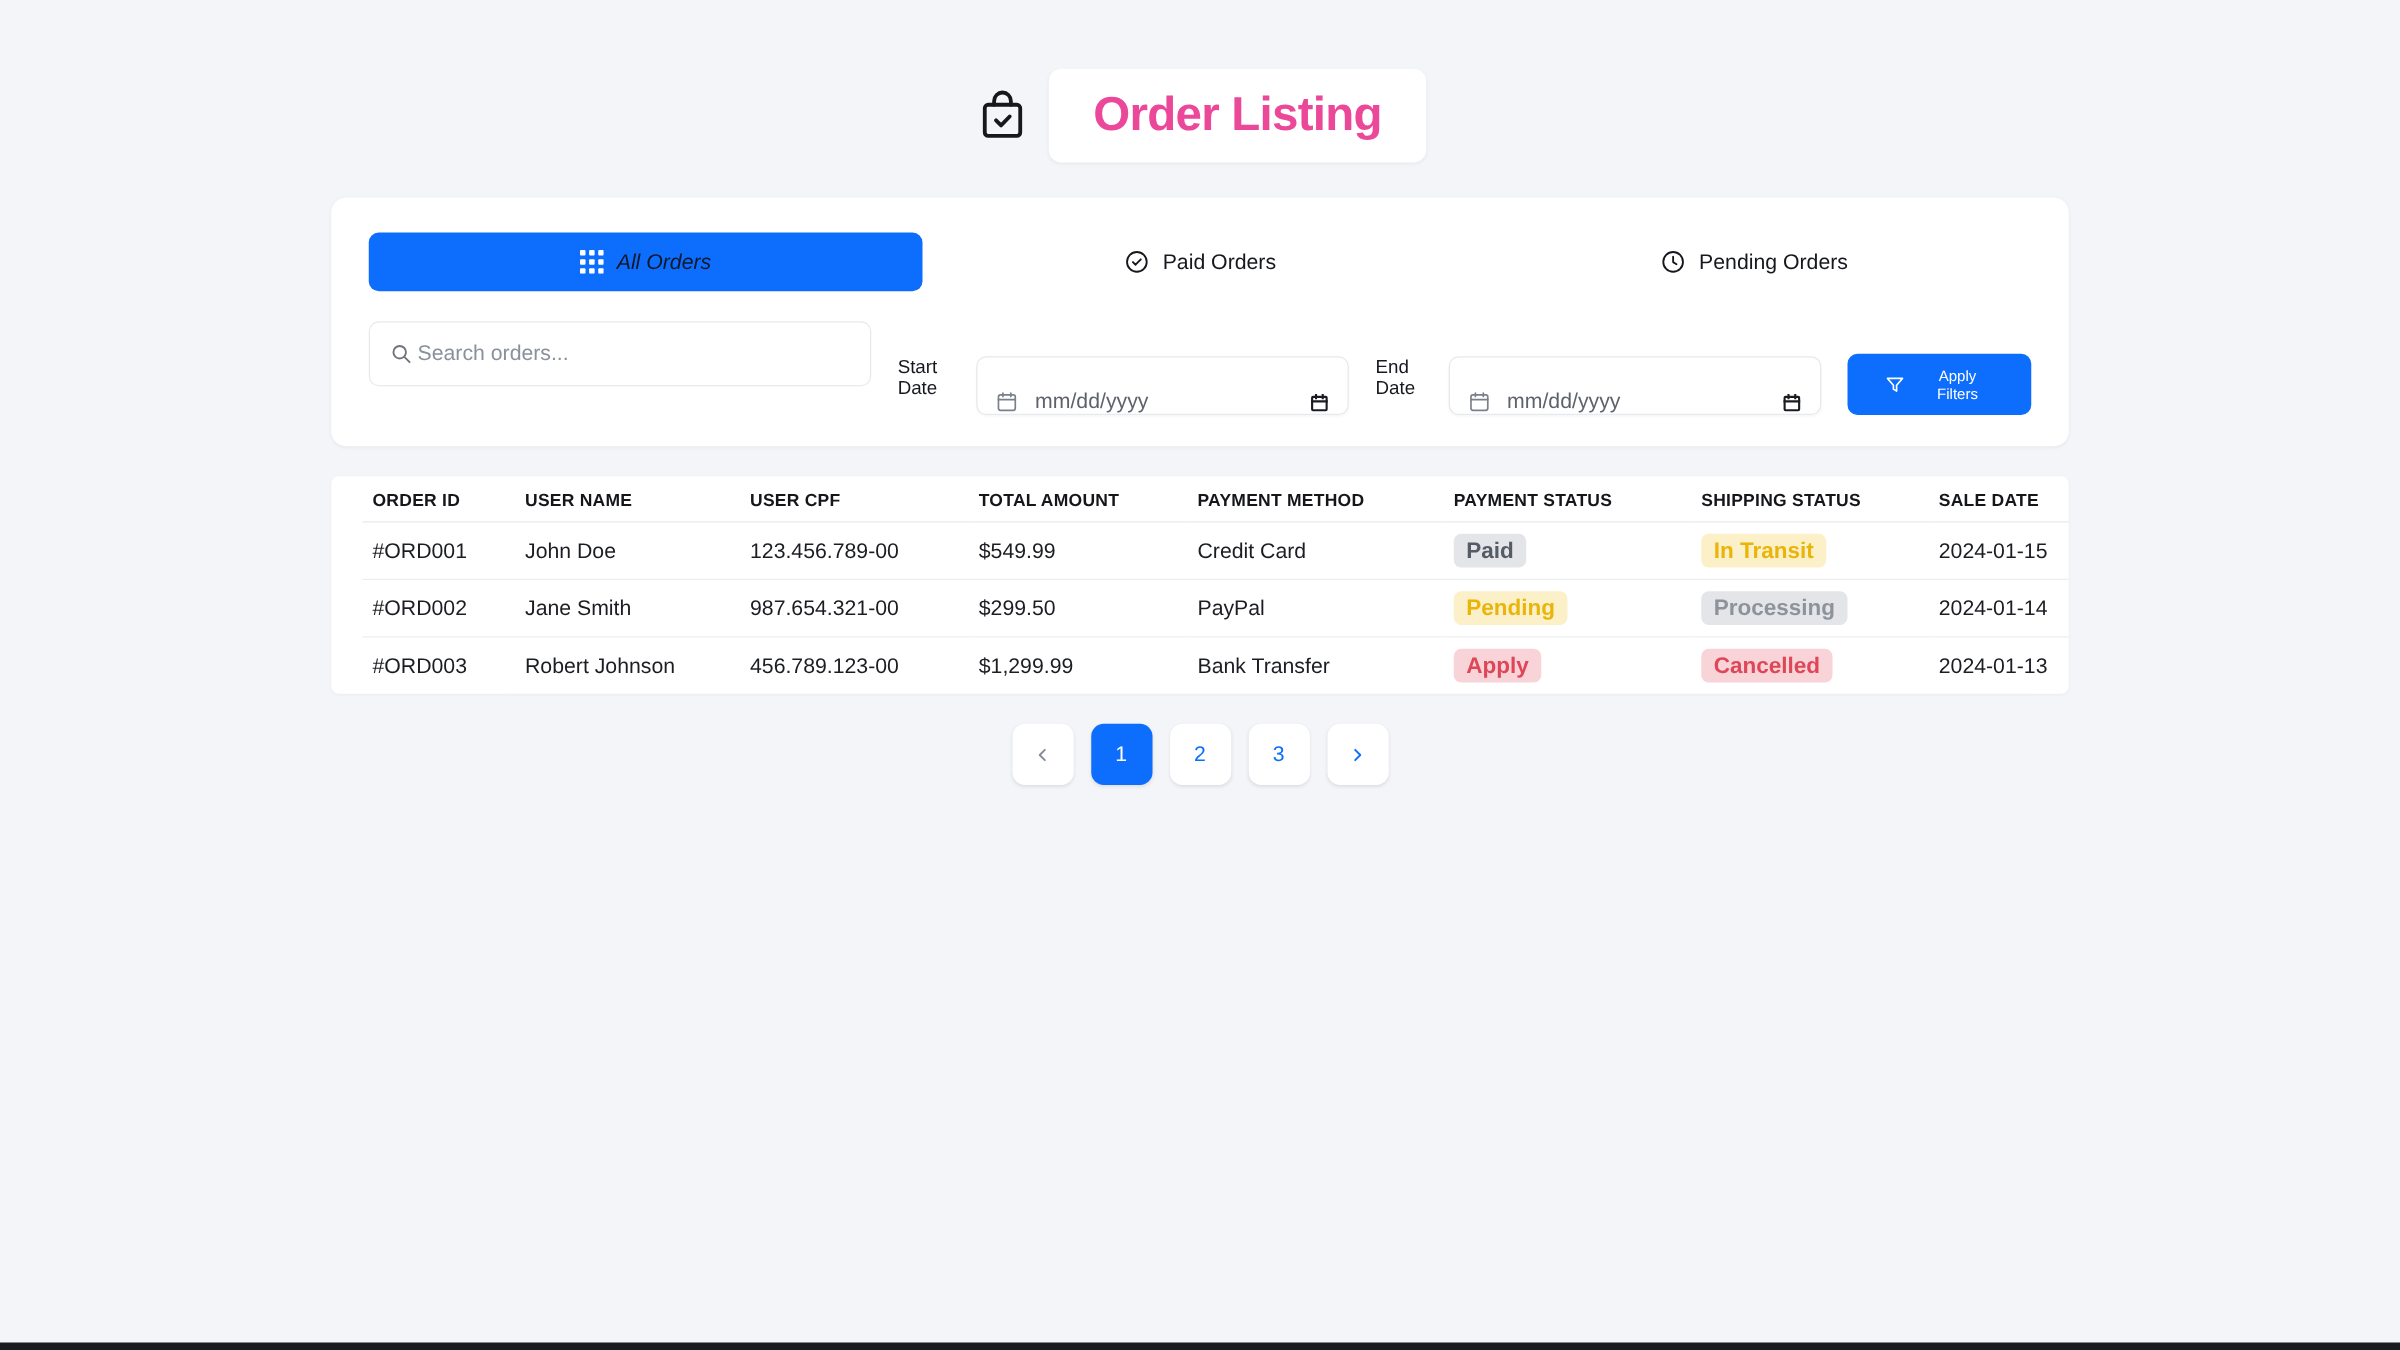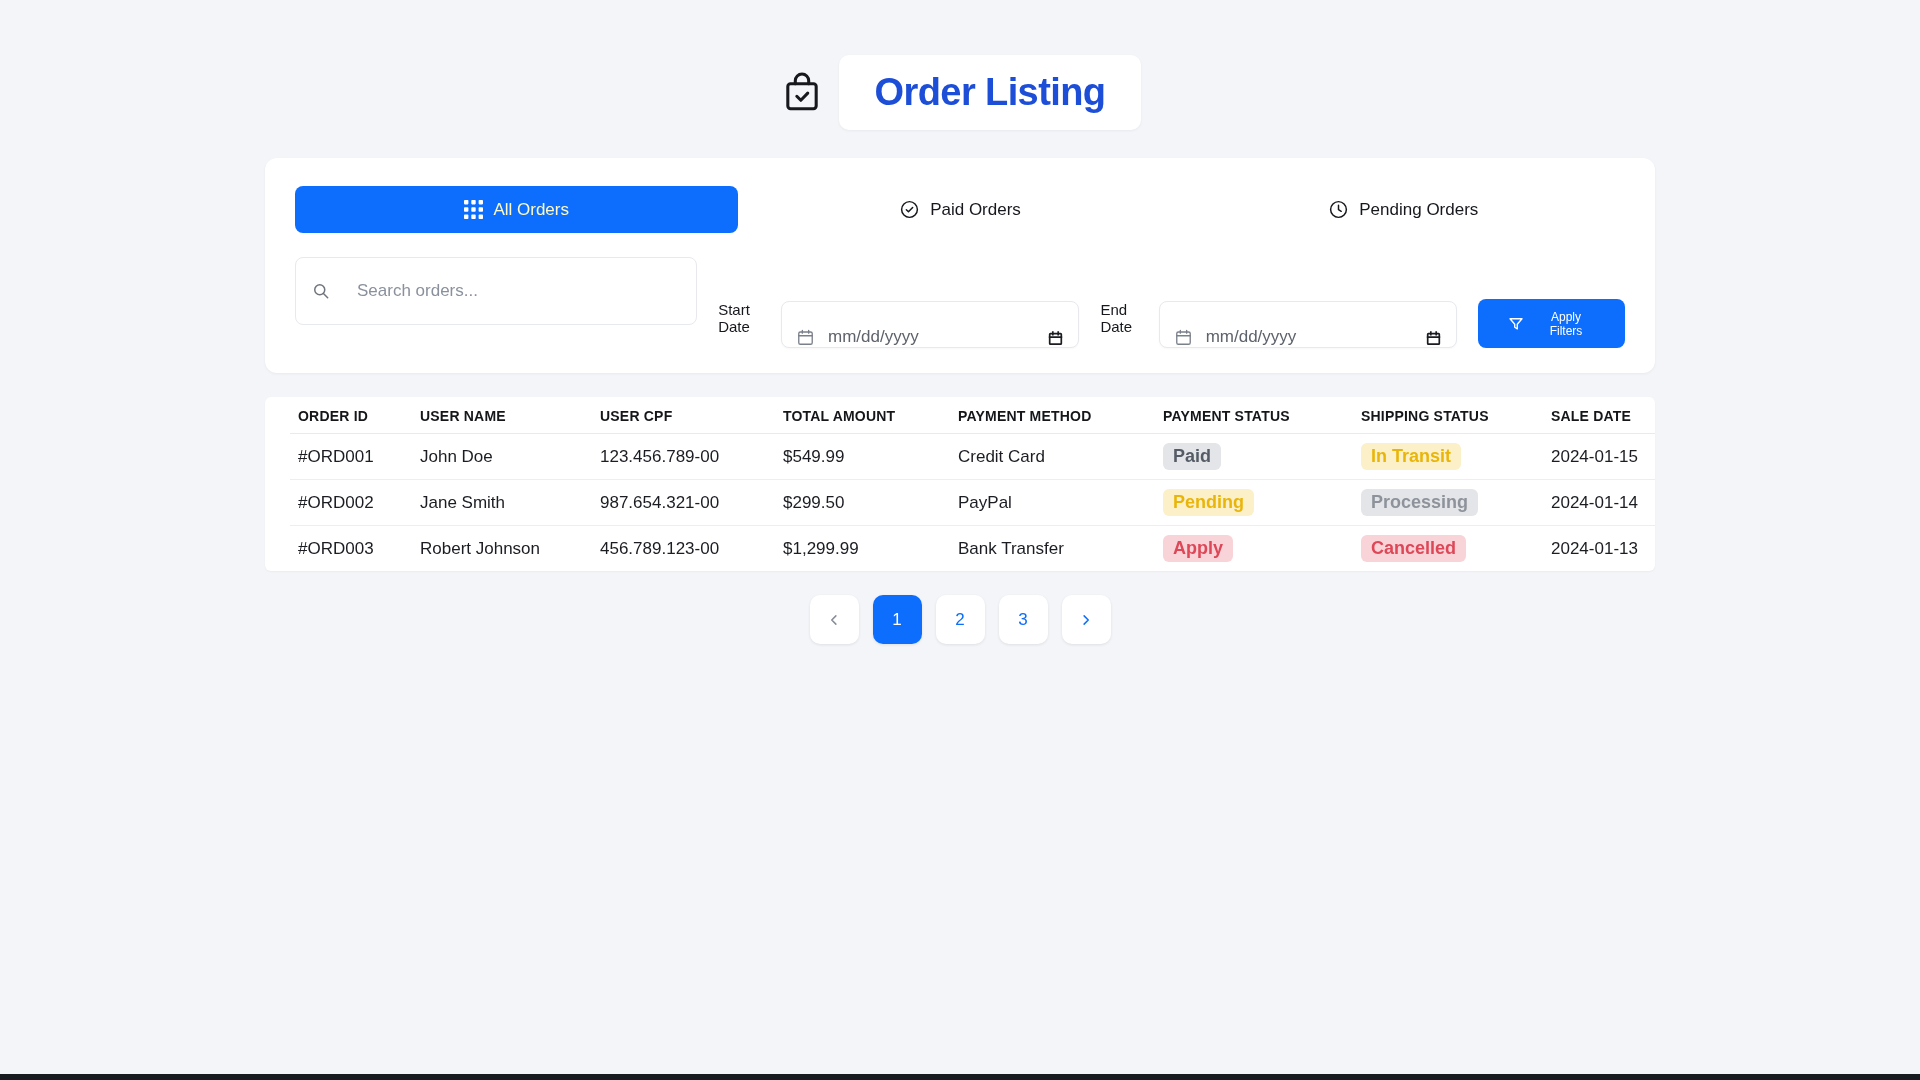--- a/index.html
+++ b/index.html
@@ -6,40 +6,40 @@
   html,body { margin:0; padding:0; }
   body {
     width:1920px; height:1080px;
     background:#f3f5f9;
     font-family:"Liberation Sans", sans-serif;
     position:relative; overflow:hidden;
     color:#16181d;
   }
   .page-header { display:flex; justify-content:center; align-items:center; gap:14px; padding-top:55px; }
   .title-card { background:#fff; border-radius:10px; padding:16px 36px; box-shadow:0 1px 3px rgba(0,0,0,.05); }
-  .page-title { margin:0; font-size:38px; font-weight:bold; letter-spacing:-0.6px; color:#1d4ed8; }
+  .page-title { margin:0; font-size:38px; font-weight:bold; letter-spacing:-0.6px; color:#ec4899; }
 
   .container { width:1390px; margin:0 auto; }
 
   .filter-card {
     margin-top:28px; background:#fff; border-radius:12px;
     padding:28px 30px 25px; box-shadow:0 1px 3px rgba(0,0,0,.05);
   }
   .tabs { display:grid; grid-template-columns:1fr 1fr 1fr; }
   .tab {
     height:47px; display:flex; align-items:center; justify-content:center; gap:10px;
     font-size:17px; color:#16181d; border-radius:8px; cursor:pointer; background:transparent; border:none;
     font-family:inherit;
   }
-  .tab.active { background:#0d6efd; color:#fef9c3; }
+  .tab.active { background:#0d6efd; color:#0f172a;font-style:italic; }
 
   .controls { display:flex; align-items:flex-end; gap:21px; margin-top:24px; }
   .search-box {
-    width:427px; height:68px; background:#fff; border:1px solid #e7e9ee; border-radius:8px;
-    display:flex; align-items:center; padding:0 15px; gap:24px; margin-bottom:23px;
+    width:427px; height:52px; background:#fff; border:1px solid #e7e9ee; border-radius:8px;
+    display:flex; align-items:center; padding:0 15px; gap:1px; margin-bottom:23px;
   }
   .search-input { border:none; outline:none; background:transparent; flex:1; font-size:17px; color:#16181d; font-family:inherit; }
   .search-input::placeholder { color:#8a919c; }
 
   .date-group { display:flex; flex-direction:row; }
   .date-label { font-size:15px; color:#16181d; margin-bottom:9px; }
   .date-box {
     width:318px; height:47px; background:#fff; border:1px solid #e7e9ee; border-radius:8px;
     display:flex; align-items:flex-end; padding:0 14px; gap:13px; box-shadow:0 1px 2px rgba(0,0,0,.03);
     cursor:text;

